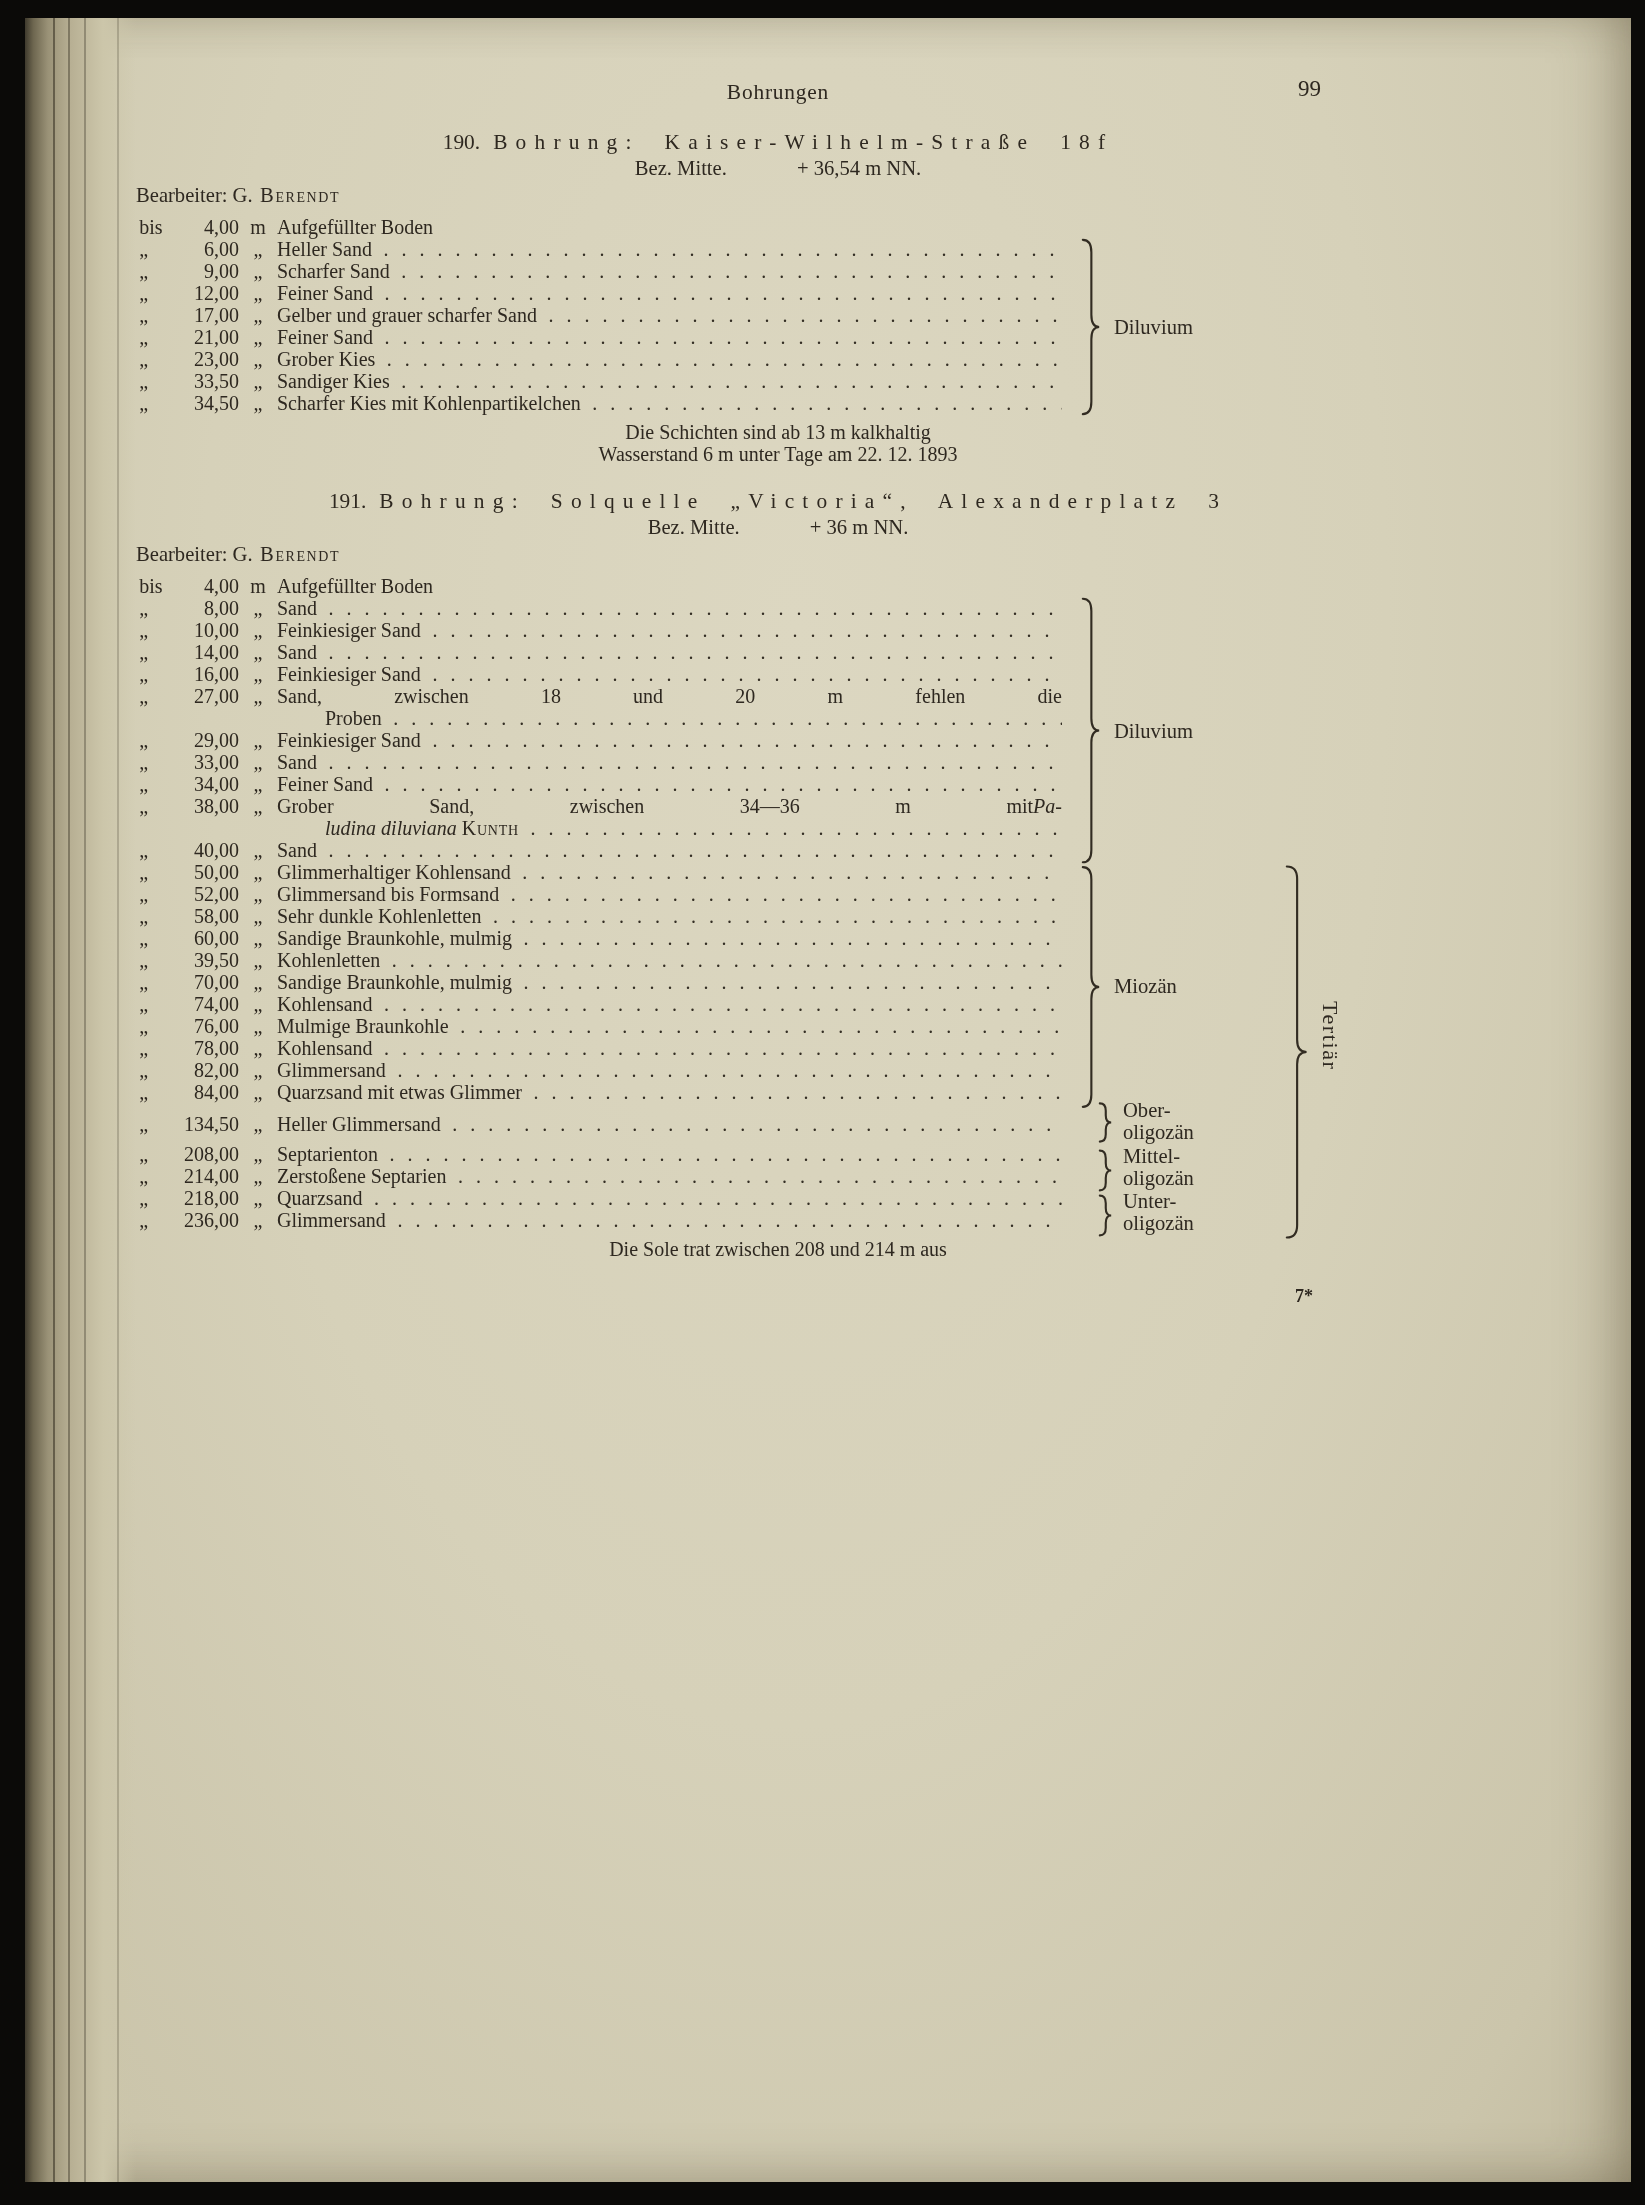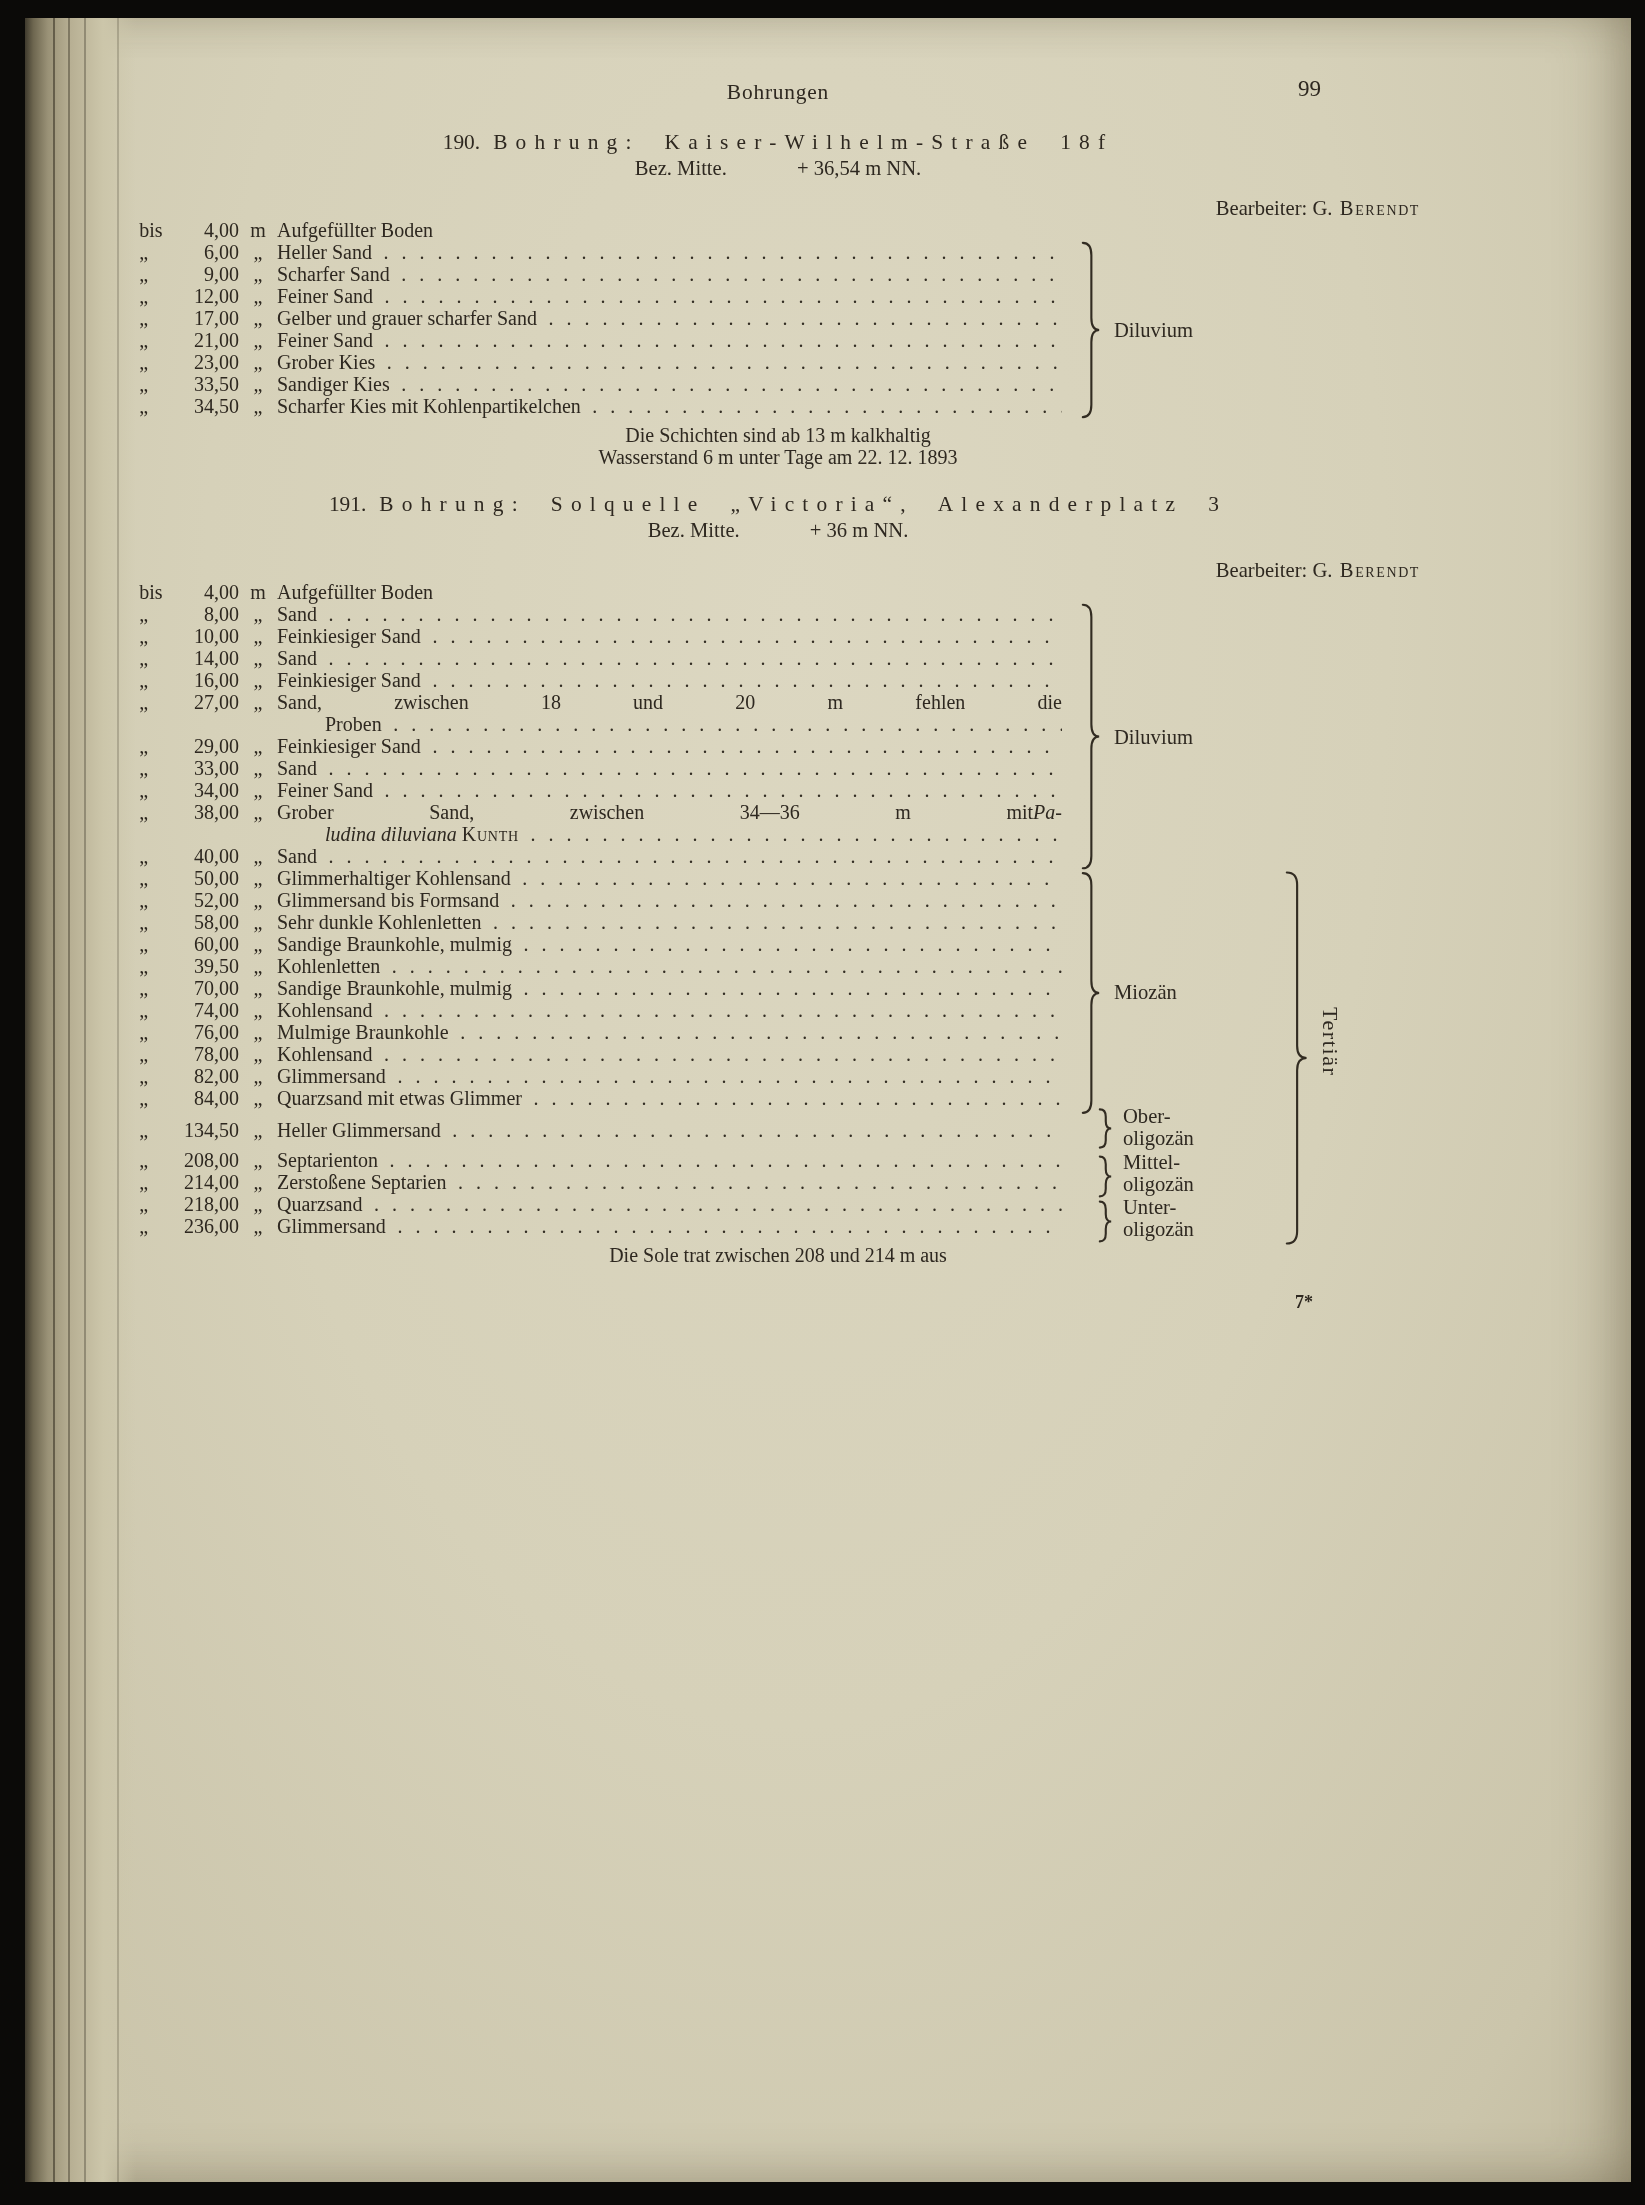--- a/index.html
+++ b/index.html
@@ -34,26 +34,26 @@
 
   .running-head { position: relative; width: 1284px; margin-top: 30px; height: 25px; }
   .rh-title { display: block; text-align: center; font-size: 21.4px; letter-spacing: 0.8px; }
   .rh-num { position: absolute; right: 99px; top: -3.3px; font-size: 23px; }
 
   .h-title { width: 1284px; text-align: center; font-size: 21.4px; margin-top: 25px; white-space: nowrap; }
   .h-num { margin-right: 13px; }
   .h-sperr { letter-spacing: 8.2px; word-spacing: 11.5px; }
   .h-sub { width: 1284px; text-align: center; font-size: 20.6px; margin-top: 4.1px; }
   .h-bez { margin-right: 70px; }
-  .h-editor { width: 1284px; text-align: right; font-size: 20.6px; margin-top: 18px; }
+  .h-editor { width: 1284px; text-align: left; font-size: 20.6px; margin-top: 5px; }
   .sc { font-variant: small-caps; letter-spacing: 1.6px; margin-left: 7.4px; }
   .b191 { margin-top: 21.4px; display: block; }
   .b190 { display: block; }
 
-  .rowswrap { position: relative; }
+  .rowswrap { position: relative; margin-top: 10px; }
   .rows { width: 926px; }
   .row { display: flex; align-items: baseline; line-height: 22px; min-height: 22px; }
   .ca { flex: none; width: 35px; padding-left: 3.3px; }
   .cd { flex: none; width: 68px; text-align: right; }
   .cu { flex: none; width: 38px; text-align: center; }
   .ct { flex: 1; min-width: 0; }
   .l1, .l2 { display: flex; align-items: baseline; min-height: 22px; }
   .l2 { padding-left: 48px; }
   .tx, .it, .scx { white-space: pre; flex-shrink: 0; }
   .it { font-style: italic; }

